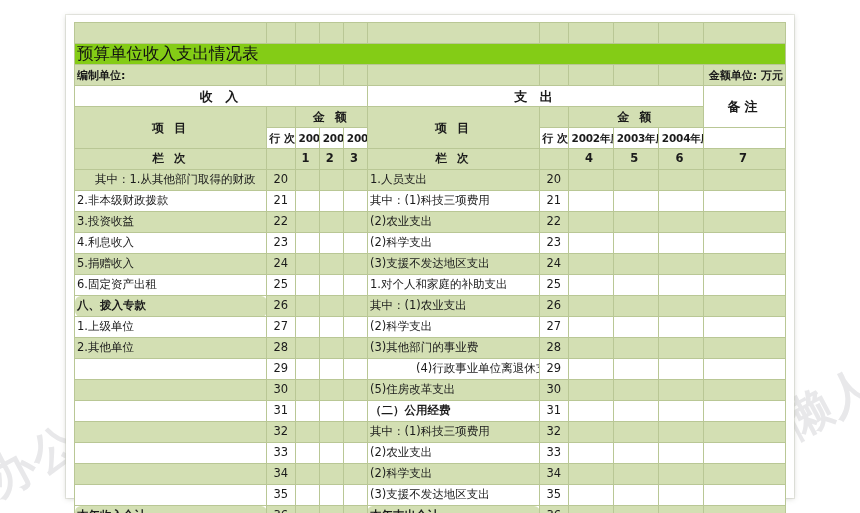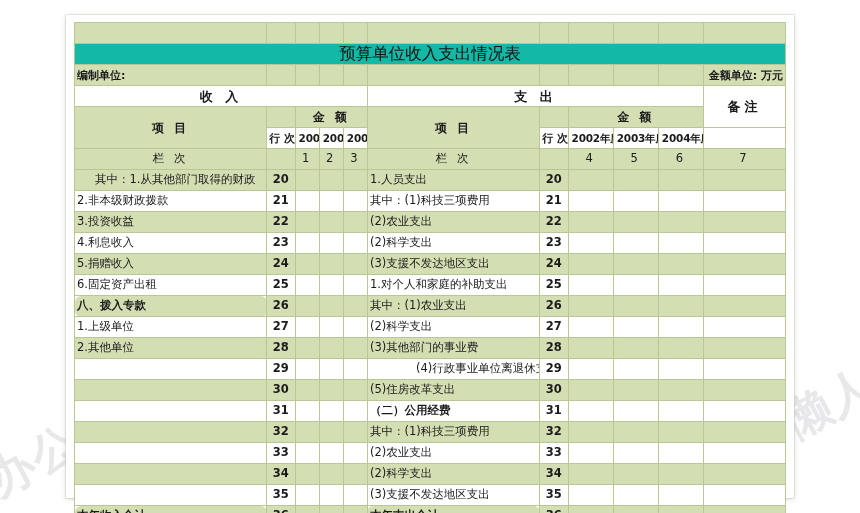--- a/index.html
+++ b/index.html
@@ -68,24 +68,24 @@
   .noL { border-left: none; }
   .noR { border-right: none; margin-left: 16px; }
 
   .c   { text-align: center; }
   .l   { text-align: left;  padding-left: 4px; }
   .r   { text-align: right; padding-right: 4px; }
 
   .spacer td { height: 19px; border-color: #c6d2a6; }
 
   .title-row td {
-    background: #14b8a6;
+    background: #84cc16;
     height: 29px;
     font-size: 16.5px;
-    text-align: center;
+    text-align: left;
     border: 1px solid #b9c795;
     color: #111;
   }
   .unit-row td {
     background: #d3dfb3;
     height: 20px;
     font-weight: bold;
     font-size: 11px;
   }
   .sec-row td {
@@ -105,23 +105,23 @@
     height: 21px;
   }
   .hdr-w td {
     background: #ffffff;
     font-weight: bold;
     font-size: 11px;
     text-align: center;
     height: 21px;
   }
   .hdr-w td.yr { font-size: 10.5px; letter-spacing: -0.2px; }
-  .colnum td { font-weight: normal; font-size: 11.5px; text-align: center; }
-
-  .idx { font-weight: bold; text-align: center; font-size: 11.5px; }
+  .colnum td { font-weight: bold; font-size: 11.5px; text-align: center; }
+
+  .idx { font-weight: normal; text-align: center; font-size: 11.5px; }
   .item { font-size: 11.5px; }
   .indent1 { padding-left: 22px; }
   .indent2 { padding-left: 48px; }
   .lbl-b { font-weight: bold; border-radius: 6px; }
 
   .ovf { position: relative; }
   .ovf span {
     position: absolute;
     left: 3px;
     top: 50%;

